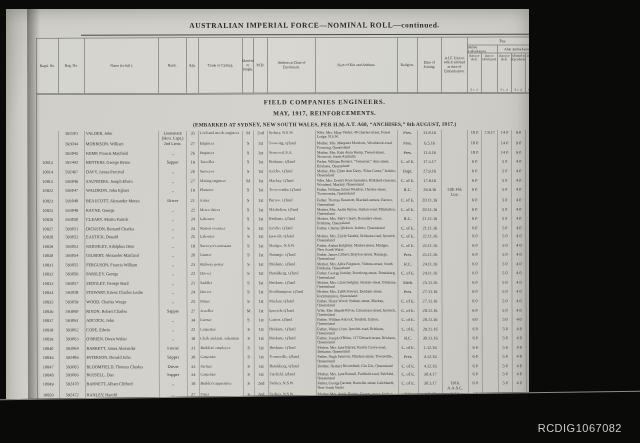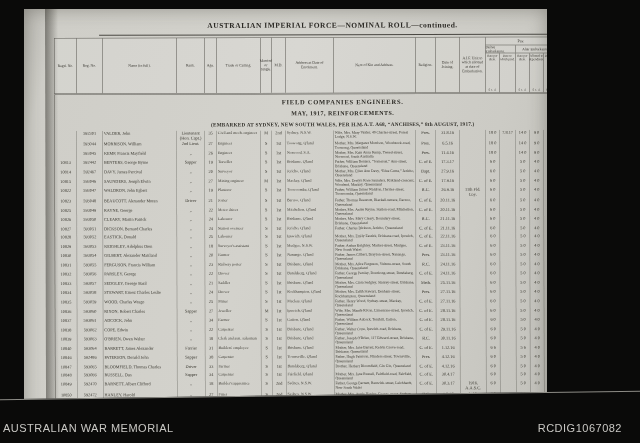--- a/index.html
+++ b/index.html
@@ -1,21 +1,21 @@
 <!DOCTYPE html>
 <html><head>
 <meta charset="utf-8">
 <style>
   * { margin:0; padding:0; box-sizing:border-box; }
   html,body { width:640px; height:443px; overflow:hidden; }
   body { background:#0a0a09; font-family:"Liberation Serif", serif; position:relative; }
 
   
   .paper {
-    position:absolute; left:24px; top:9px; width:523px; height:412px;
+    position:absolute; left:6px; top:9px; width:523px; height:412px;
     background:linear-gradient(105deg,#b9b8b2 0%, #cfcec8 6%, #d3d2cc 45%, #cccbc5 80%, #c2c1bb 100%);
     box-shadow: inset 0 0 18px rgba(40,38,30,.35);
     overflow:hidden;
   }
   .paper-inner { position:absolute; left:0; top:0; width:1234px; height:824px;
     transform:scale(.5) rotate(-0.15deg); transform-origin:0 0; }
   .binding-shadow { position:absolute; left:42px; top:0; width:26px; height:824px;
     background:linear-gradient(to right, rgba(30,28,22,.45), rgba(30,28,22,0)); }
 
   .page-number { position:absolute; top:30px; right:48px; font-size:13px; font-weight:bold; color:#33312c; }
@@ -799,15 +799,14 @@
             <div class="tcell c18 ctr">1 0</div>
             <div class="tcell c19 rem"></div>
           </div>
         </div>
     </div>
   </div>
 </div>
 
 <div class="bottom-wedge"></div>
 <div class="footer-bar">
-  <span class="fb-left">AUSTRALIAN WAR MEMORIAL</span>
   <span class="fb-right">RCDIG1067082</span>
 </div>
 
 </body></html>

